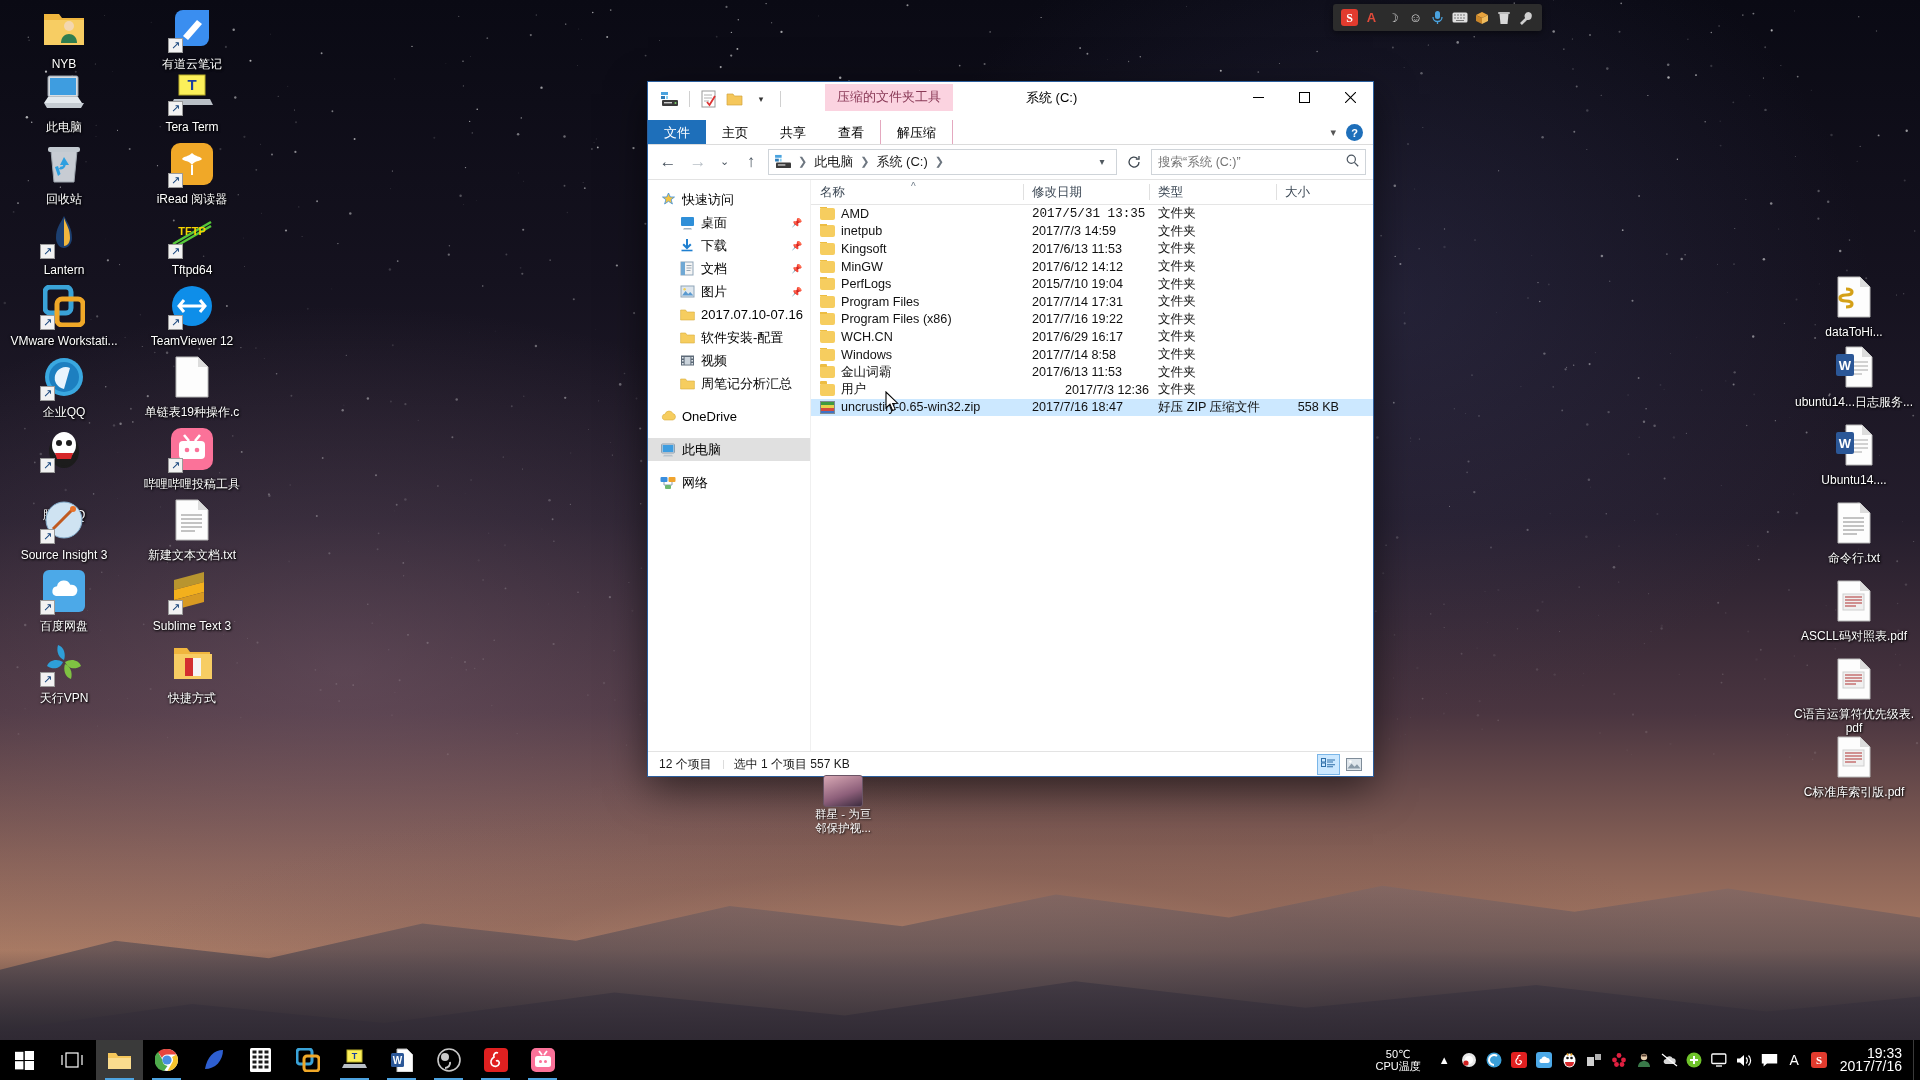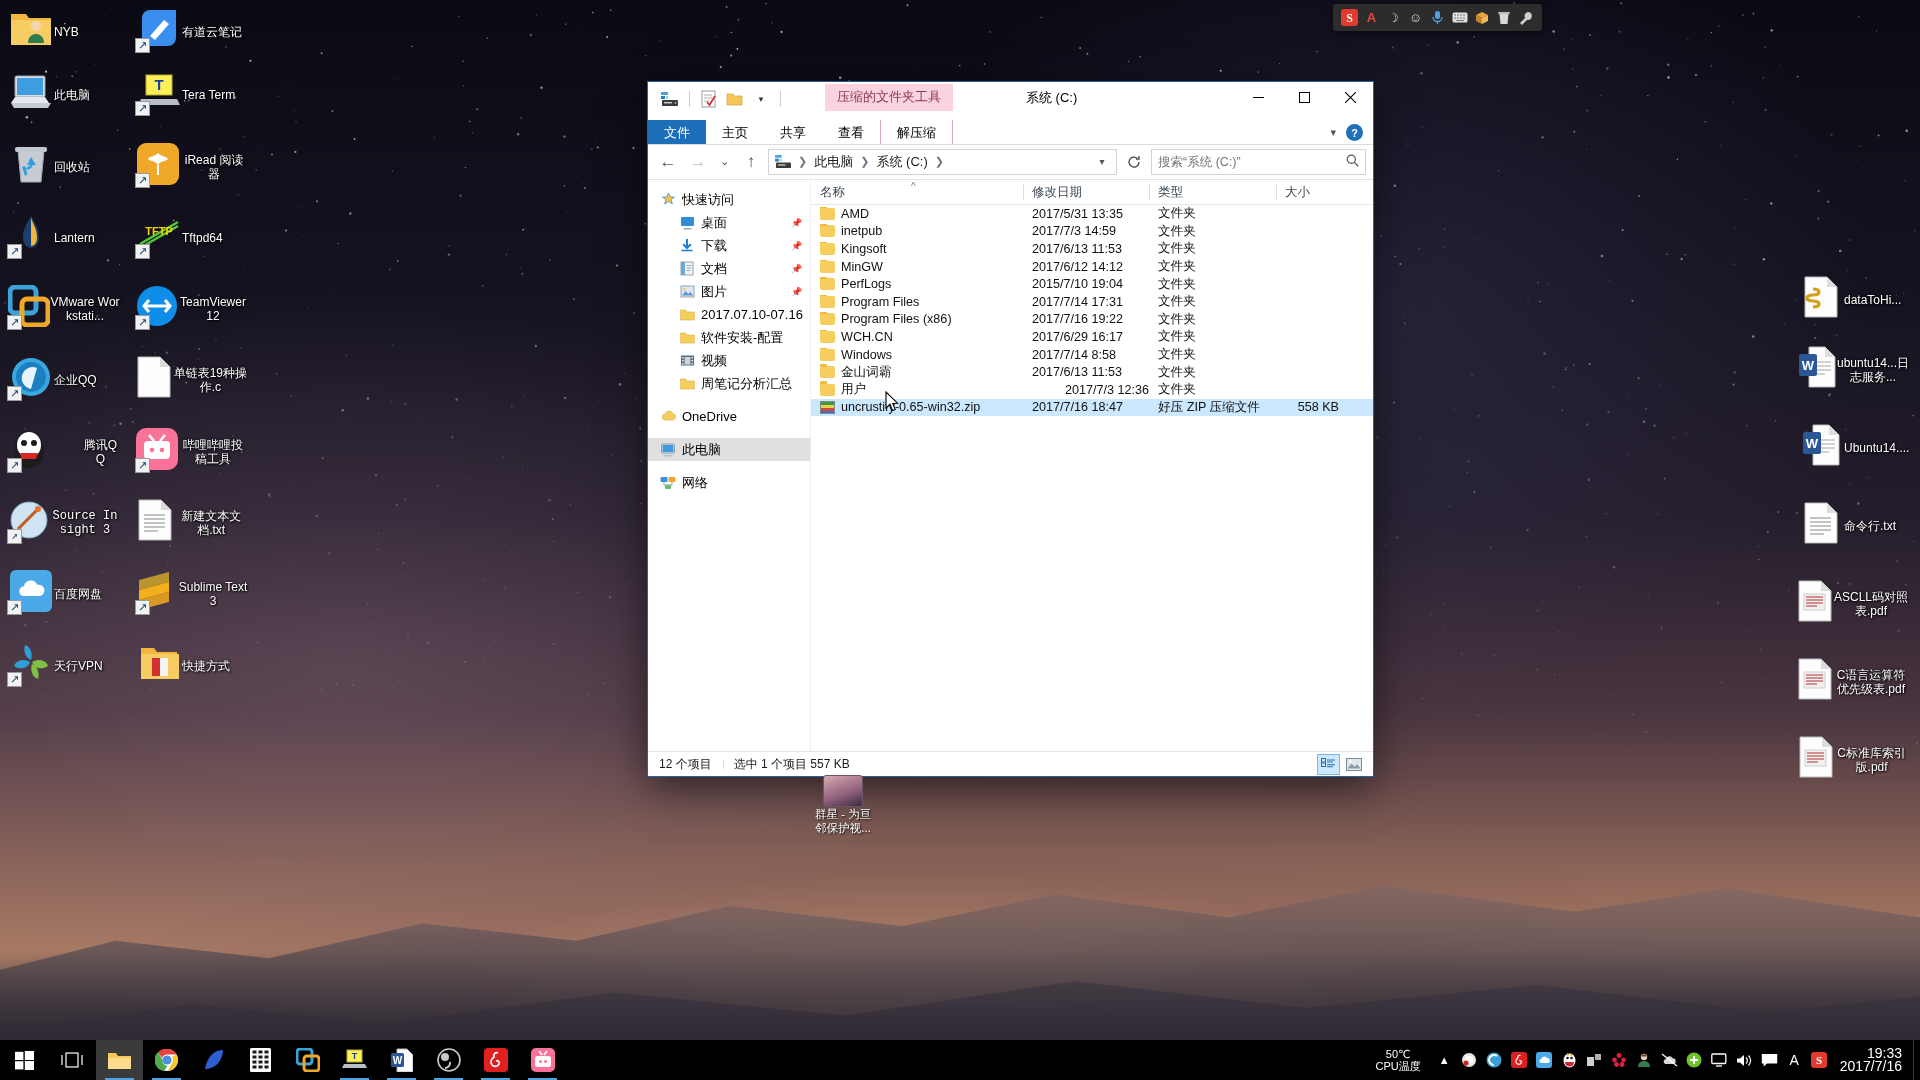--- a/index.html
+++ b/index.html
@@ -28,22 +28,22 @@
   }
   .mountain2 {
     position: absolute; left: 0; right: 0; bottom: 0; height: 190px;
     background: linear-gradient(180deg, rgba(96,88,100,0.55) 0%, rgba(40,34,44,0.96) 100%);
     clip-path: polygon(0% 74%, 10% 60%, 20% 70%, 32% 54%, 44% 66%, 56% 48%, 68% 62%, 80% 50%, 92% 64%, 100% 56%, 100% 100%, 0% 100%);
   }
 
   
   .icon-col { position: absolute; width: 128px; }
   .desk-icon {
-    width: 128px; padding: 6px 8px 4px;
-    display: flex; flex-direction: row; align-items: center;
+    width: 128px; padding: 6px 0 4px;
+    display: flex; flex-direction: column; align-items: center;
     text-align: center; cursor: default;
   }
   .desk-icon .glyph {
     width: 46px; height: 46px; margin-bottom: 5px;
     display: flex; align-items: center; justify-content: center;
     position: relative;
   }
   .desk-icon .lbl {
     font-size: 12px; line-height: 14px; color: #fff;
     text-shadow: 1px 1px 2px rgba(0,0,0,.95), 0 0 3px rgba(0,0,0,.9);
@@ -1166,21 +1166,21 @@
           <ellipse cx="20" cy="17" rx="12" ry="13" fill="#fff"></ellipse>
           <circle cx="15" cy="15" r="3" fill="#1c1c1c"></circle>
           <circle cx="25" cy="15" r="3" fill="#1c1c1c"></circle>
           <path d="M8 28c0 6 5 10 12 10s12-4 12-10z" fill="#1c1c1c"></path>
           <path d="M11 25h18l-2 6H13z" fill="#d6272a"></path>
         </svg>
         <span class="shortcut-arrow"></span>
       </div>
       <div class="lbl">腾讯QQ</div>
     </div>
-    <div class="desk-icon" style="position: absolute; top: 491px; left: 0px; font-family: Liberation Mono, monospace;">
+    <div class="desk-icon" style="position: absolute; top: 491px; left: 0px;">
       <div class="glyph">
         <svg width="42" height="42" viewBox="0 0 42 42">
           <circle cx="21" cy="21" r="18" fill="#cfe3f2" stroke="#7fa8c8"></circle>
           <path d="M10 30L30 10" stroke="#c05a20" stroke-width="3"></path>
           <circle cx="30" cy="10" r="3" fill="#e8732a"></circle>
         </svg>
         <span class="shortcut-arrow"></span>
       </div>
       <div class="lbl">Source Insight 3</div>
     </div>
@@ -1686,21 +1686,21 @@
         <div class="ch" style="width:126px;">修改日期</div>
         <div class="ch" style="width:127px;">类型</div>
         <div class="ch" style="width:74px;">大小</div>
       </div>
       <div class="rows" id="filerows">
           <div class="frow">
             <div class="c-name" style="width: 212px;">
               <span class="mini-folder"></span>
               <span>AMD</span>
             </div>
-            <div class="c-date" style="width: 126px;">2017/5/31 13:35</div>
+            <div class="c-date" style="width: 126px; font-family: Liberation Mono, monospace;">2017/5/31 13:35</div>
             <div class="c-type" style="width: 127px;">文件夹</div>
             <div class="c-size" style="width: 74px;"></div>
           </div>
           <div class="frow">
             <div class="c-name" style="width: 212px;">
               <span class="mini-folder"></span>
               <span>inetpub</span>
             </div>
             <div class="c-date" style="width: 126px;">2017/7/3 14:59</div>
             <div class="c-type" style="width: 127px;">文件夹</div>

